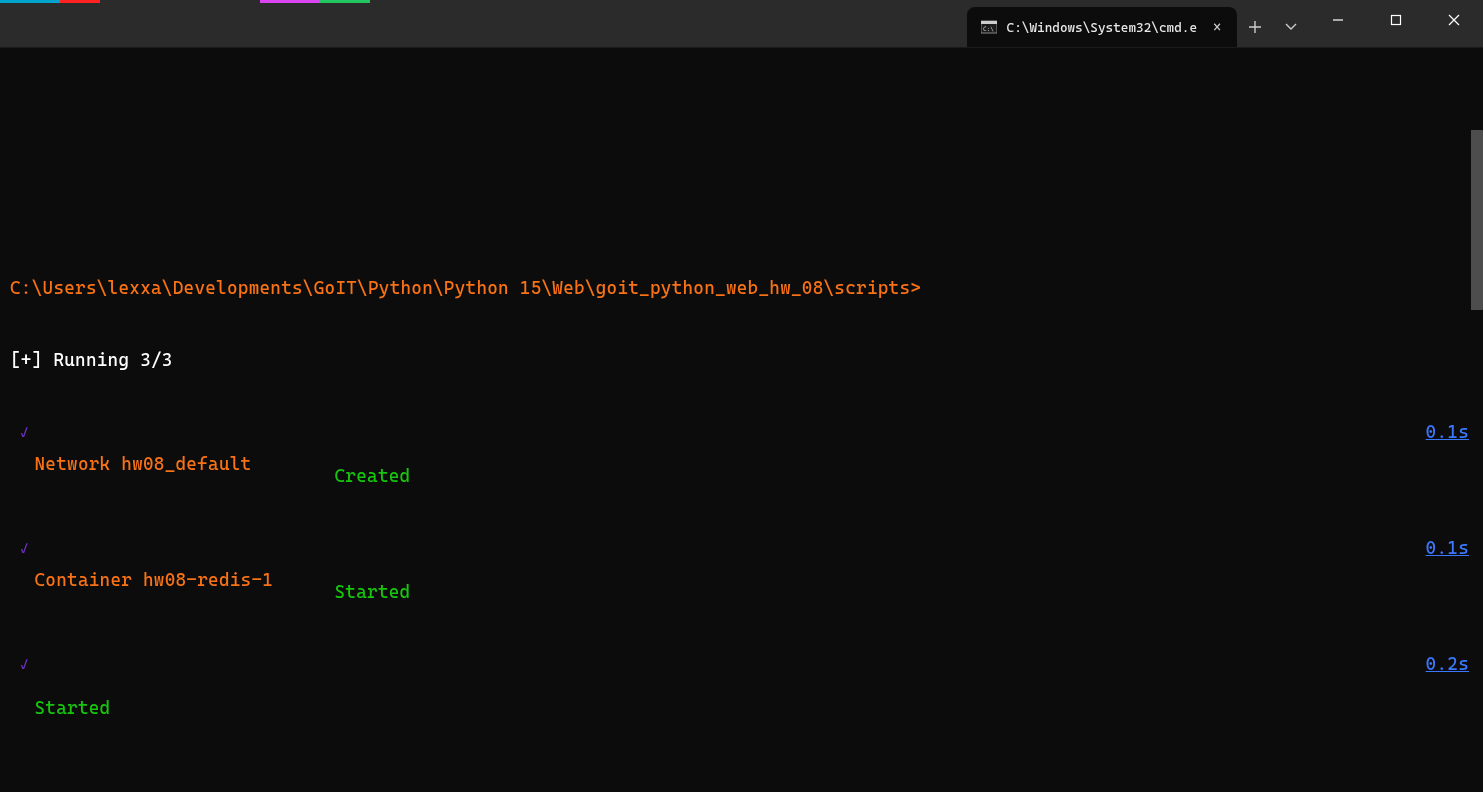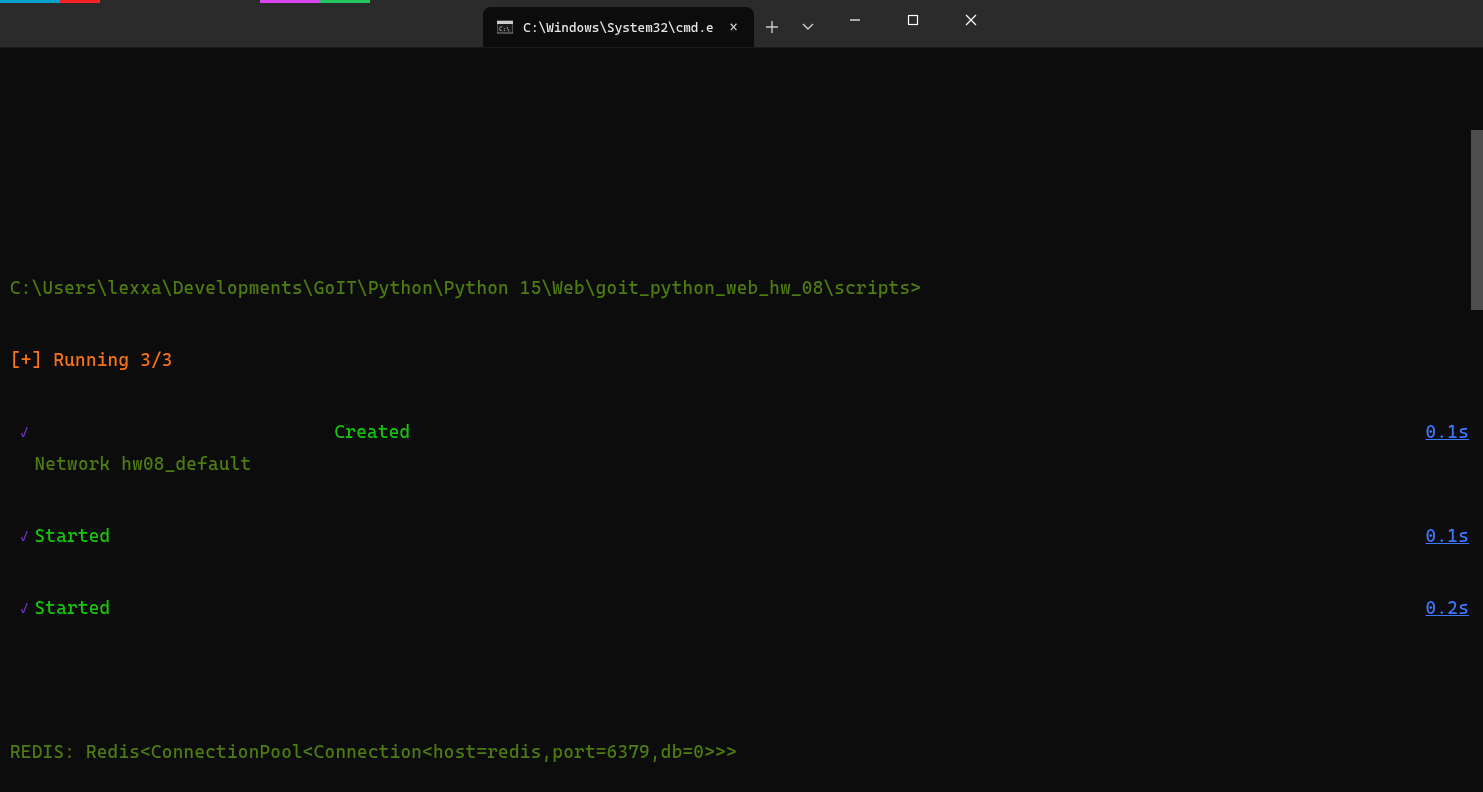--- a/index.html
+++ b/index.html
@@ -11,21 +11,21 @@
       overflow: hidden;
       width: 1483px;
       height: 792px;
     }
     
     .titlebar {
       height: 48px;
       background: #2b2b2b;
       display: flex;
       align-items: stretch;
-      justify-content: center;
+      justify-content: flex-end;
       border-bottom: 1px solid #1a1a1a;
       position: relative;
     }
     .titlebar::before{
       content: "";
       position: absolute;
       top: 0; left: 0; right: 0;
       height: 3px;
       background: linear-gradient(to right,
         #00a3cc 0, #00a3cc 60px,
@@ -80,28 +80,28 @@
     .terminal {
       padding: 12px 10px;
       line-height: 24px;
       white-space: pre;
       font-size: 18px;
       letter-spacing: 0.3px;
       position: relative;
       height: calc(100% - 48px);
     }
     .line { display:flex; min-height: 24px; }
-    .c-white { color: #4d7c0f; }
-    .c-blue { color: #f97316; }
+    .c-white { color: #f97316; }
+    .c-blue { color: #ffffff; }
     .c-green { color: #16c60c; }
     .c-time { color: #3b78ff; }
     .check { color: #6d2fbf; font-size: 14px; padding-right: 6px; padding-left: 10px;}
     .docker-row { display:flex; }
     .docker-name { min-width: 300px; margin-top: 32px; }
-    .docker-status { min-width: 95px; }
+    .docker-status { min-width: 95px; margin-top: 44px; }
     .docker-time { margin-left: auto; padding-right: 4px; text-decoration: underline;}
     .scrollbar {
       position: absolute;
       right: 0;
       top: 82px;
       width: 12px;
       height: 180px;
       background: #4d4d4d;
       border-radius: 0;
     }
@@ -152,21 +152,21 @@
   </div>
 </div>
 
 <div class="terminal">
   <div class="scrollbar"></div>
   <div>&nbsp;</div>
   <div>&nbsp;</div>
   <div class="line"><span class="c-white">C:\Users\lexxa\Developments\GoIT\Python\Python 15\Web\goit_python_web_hw_08\scripts&gt;</span></div>
   <div class="line"><span class="c-blue">[+] Running 3/3</span></div>
   <div class="docker-row"><span class="check">✓</span><span class="c-white docker-name">Network hw08_default</span><span class="c-green docker-status">Created</span><span class="c-time docker-time">0.1s</span></div>
-  <div class="docker-row"><span class="check">✓</span><span class="c-green docker-status">Started</span><span class="c-time docker-time">0.1s</span></div>
+  <div class="docker-row"><span class="check">✓</span><span class="c-white docker-name">Container hw08-redis-1</span><span class="c-green docker-status">Started</span><span class="c-time docker-time">0.1s</span></div>
   <div class="docker-row"><span class="check">✓</span><span class="c-green docker-status">Started</span><span class="c-time docker-time">0.2s</span></div>
   <div>&nbsp;</div>
   <div class="c-white">REDIS: Redis&lt;ConnectionPool&lt;Connection&lt;host=redis,port=6379,db=0&gt;&gt;&gt;</div>
   
   
   
   
   
   
   

